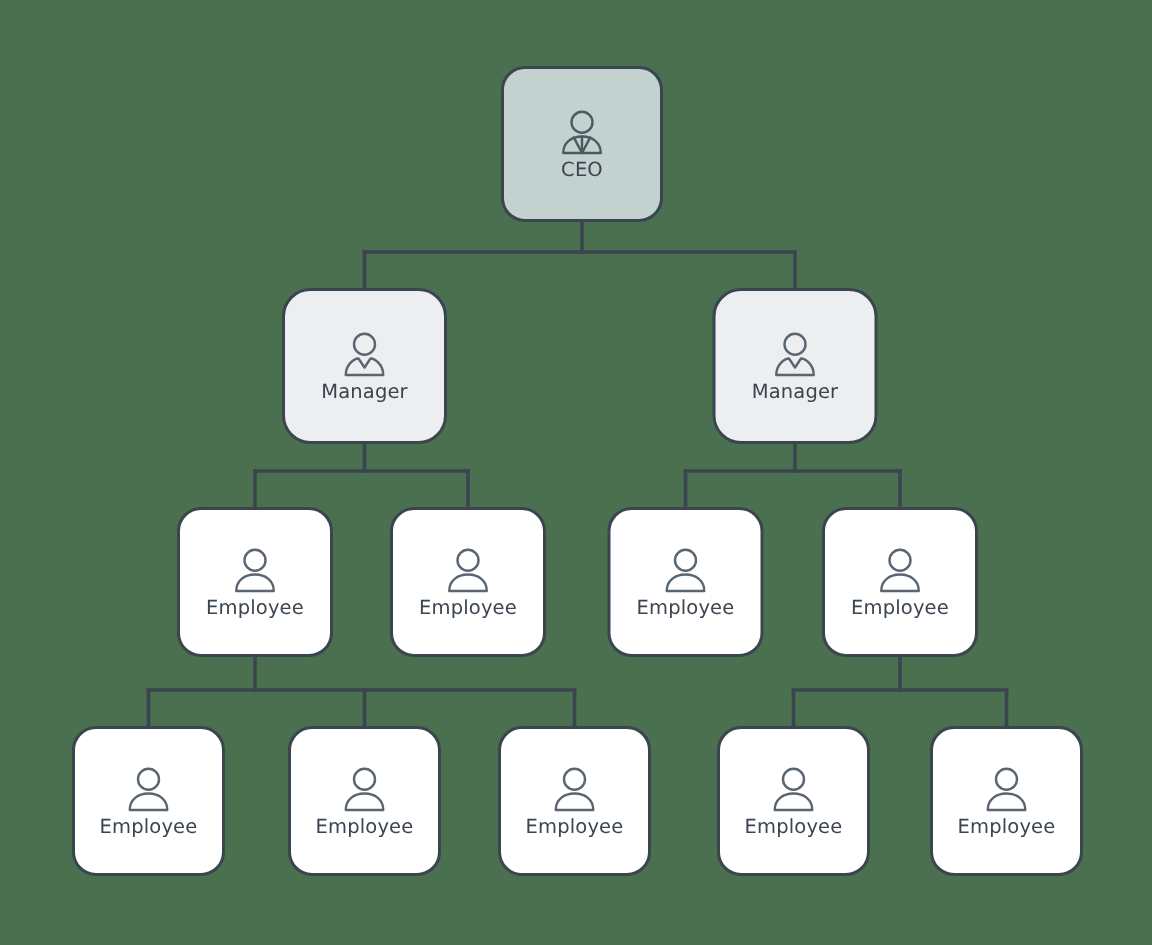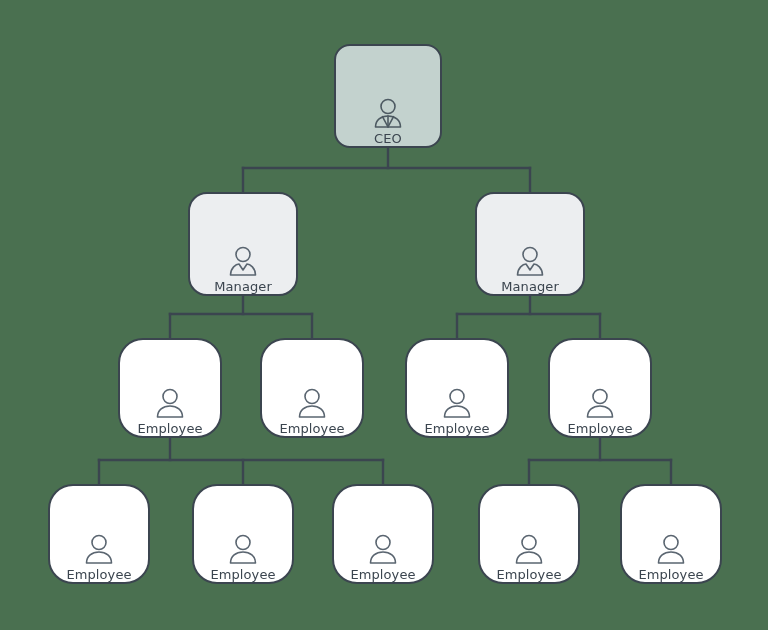--- a/index.html
+++ b/index.html
@@ -27,21 +27,21 @@
     pointer-events: none;
   }
   .node {
     position: absolute;
     box-sizing: border-box;
     border: 2px solid #3b454f;
     border-radius: 16px;
     display: flex;
     flex-direction: column;
     align-items: center;
-    justify-content: flex-end;
+    justify-content: center;
     gap: 2px;
   }
   .node-icon {
     display: block;
     line-height: 0;
   }
   .node-label {
     font-size: 13px;
     color: #3b454f;
     letter-spacing: 0.1px;
@@ -50,21 +50,20 @@
   }
   .node.level-ceo {
     background: #c3d2ce;
   }
   .node.level-manager {
     background: #eceef0;
     border-radius: 19px;
   }
   .node.level-employee {
     background: #ffffff;
-    border-radius: 25px;
   }
 </style>
 </head>
 <body>
 
 <div id="chart-root">
   <svg id="connector-layer" width="768" height="630" viewBox="0 0 768 630">
       <line x1="388" y1="148" x2="388" y2="168" stroke="#3b454f" stroke-width="2.4" stroke-linecap="square"></line>
       <line x1="243" y1="168" x2="530" y2="168" stroke="#3b454f" stroke-width="2.4" stroke-linecap="square"></line>
       <line x1="243" y1="168" x2="243" y2="192" stroke="#3b454f" stroke-width="2.4" stroke-linecap="square"></line>

